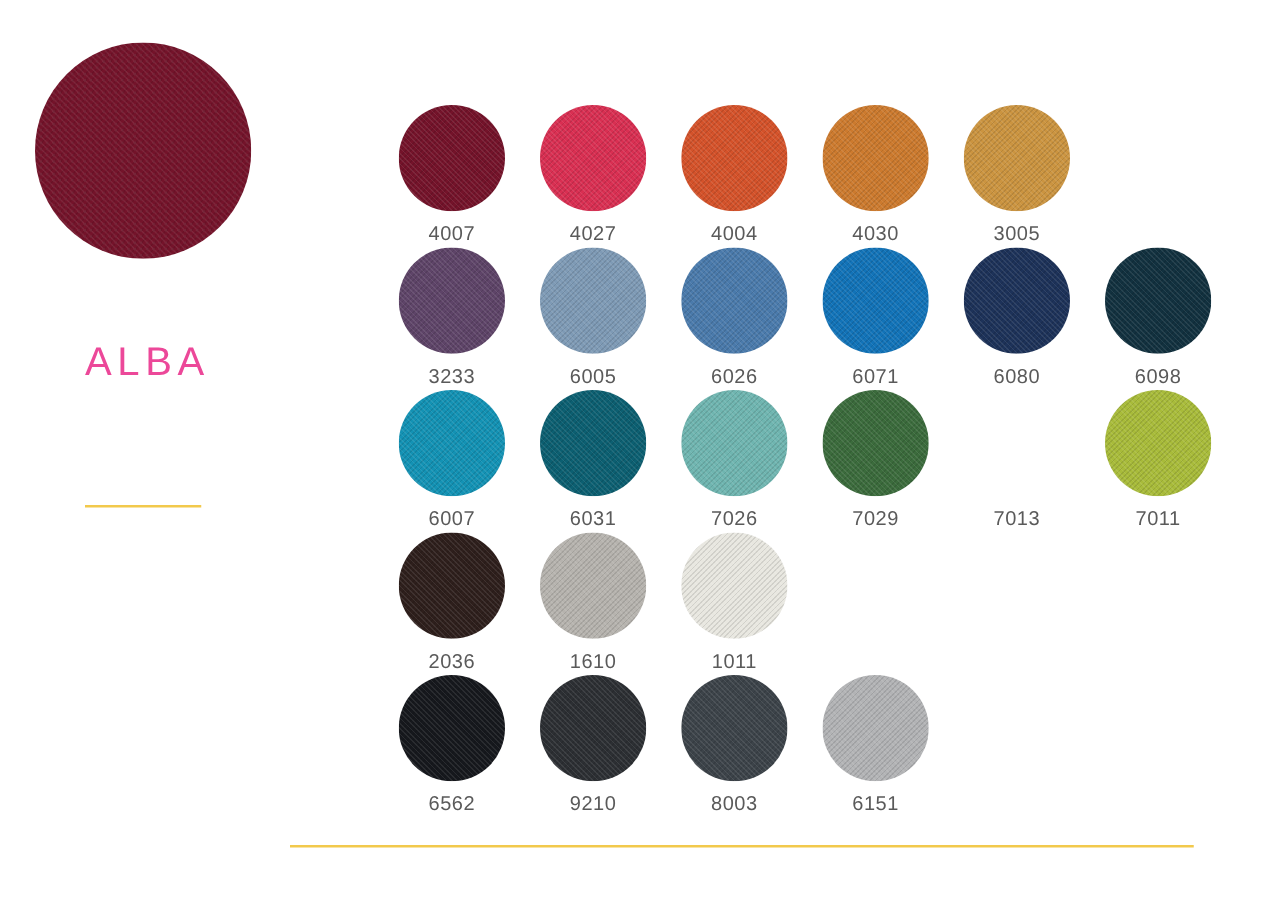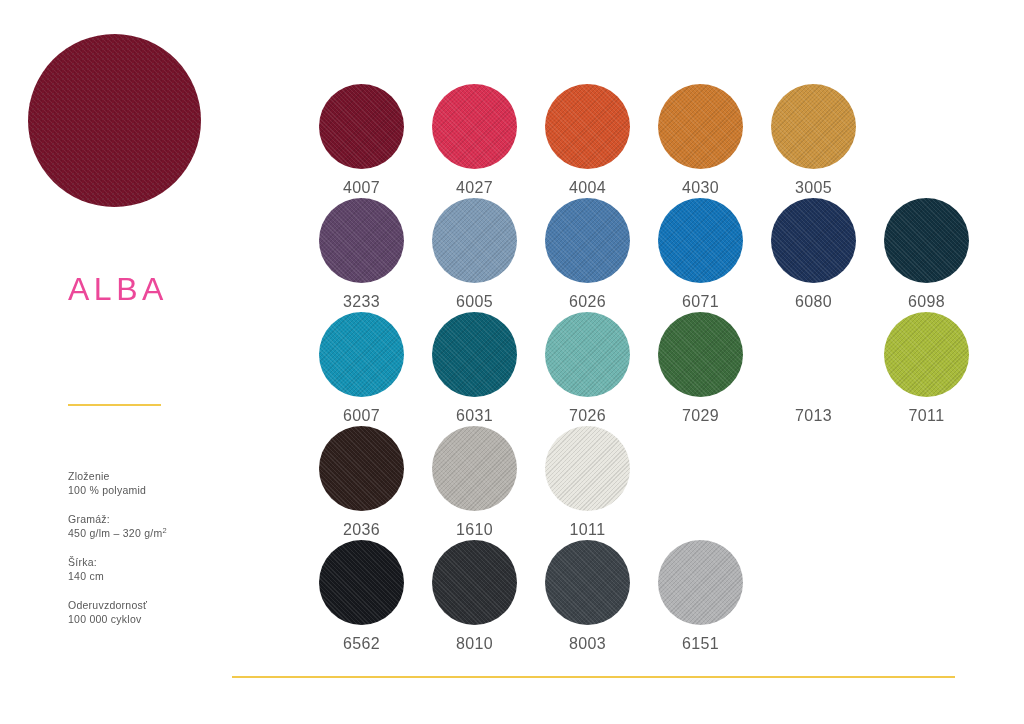--- a/index.html
+++ b/index.html
@@ -130,39 +130,20 @@
 <body>
 
 <div id="left-panel">
 
   <div id="hero-swatch" class="weave" style="background-image: repeating-linear-gradient(45deg, rgba(255, 255, 255, 0.086) 0px, rgba(255, 255, 255, 0.086) 1px, rgba(0, 0, 0, 0) 1px, rgba(0, 0, 0, 0) 3px), repeating-linear-gradient(-45deg, rgba(0, 0, 0, 0.1) 0px, rgba(0, 0, 0, 0.1) 1px, rgba(0, 0, 0, 0) 1px, rgba(0, 0, 0, 0) 3px), linear-gradient(rgb(116, 19, 42), rgb(116, 19, 42));"></div>
 
   <div id="brand-title">ALBA</div>
 
   <div id="left-rule"></div>
 
-  <div id="spec-list">
-
-  <div class="spec-block">
-        <div class="spec-label">Zloženie</div>
-        <div class="spec-value">100 % polyamid</div>
-      </div>
-      <div class="spec-block">
-        <div class="spec-label">Gramáž:</div>
-        <div class="spec-value">450 g/lm – 320 g/m<sup>2</sup></div>
-      </div>
-      <div class="spec-block">
-        <div class="spec-label">Šírka:</div>
-        <div class="spec-value">140 cm</div>
-      </div>
-      <div class="spec-block">
-        <div class="spec-label">Oderuvzdornosť</div>
-        <div class="spec-value">100 000 cyklov</div>
-      </div>
-    </div>
 </div>
 
 <div id="swatch-grid">
 
 <div class="swatch-row">
       <div class="swatch-cell">
         <div class="swatch-disc" style="background-image: repeating-linear-gradient(45deg, rgba(255, 255, 255, 0.086) 0px, rgba(255, 255, 255, 0.086) 1px, rgba(0, 0, 0, 0) 1px, rgba(0, 0, 0, 0) 3px), repeating-linear-gradient(-45deg, rgba(0, 0, 0, 0.1) 0px, rgba(0, 0, 0, 0.1) 1px, rgba(0, 0, 0, 0) 1px, rgba(0, 0, 0, 0) 3px), linear-gradient(rgb(116, 19, 42), rgb(116, 19, 42));"></div>
         <div class="swatch-code">4007</div>
       </div>
       <div class="swatch-cell">
@@ -248,21 +229,21 @@
         <div class="swatch-code">1011</div>
       </div>
     </div>
     <div class="swatch-row">
       <div class="swatch-cell">
         <div class="swatch-disc" style="background-image: repeating-linear-gradient(45deg, rgba(255, 255, 255, 0.086) 0px, rgba(255, 255, 255, 0.086) 1px, rgba(0, 0, 0, 0) 1px, rgba(0, 0, 0, 0) 3px), repeating-linear-gradient(-45deg, rgba(0, 0, 0, 0.1) 0px, rgba(0, 0, 0, 0.1) 1px, rgba(0, 0, 0, 0) 1px, rgba(0, 0, 0, 0) 3px), linear-gradient(rgb(22, 24, 29), rgb(22, 24, 29));"></div>
         <div class="swatch-code">6562</div>
       </div>
       <div class="swatch-cell">
         <div class="swatch-disc" style="background-image: repeating-linear-gradient(45deg, rgba(255, 255, 255, 0.086) 0px, rgba(255, 255, 255, 0.086) 1px, rgba(0, 0, 0, 0) 1px, rgba(0, 0, 0, 0) 3px), repeating-linear-gradient(-45deg, rgba(0, 0, 0, 0.1) 0px, rgba(0, 0, 0, 0.1) 1px, rgba(0, 0, 0, 0) 1px, rgba(0, 0, 0, 0) 3px), linear-gradient(rgb(44, 47, 51), rgb(44, 47, 51));"></div>
-        <div class="swatch-code">8010</div>
+        <div class="swatch-code">9210</div>
       </div>
       <div class="swatch-cell">
         <div class="swatch-disc" style="background-image: repeating-linear-gradient(45deg, rgba(255, 255, 255, 0.086) 0px, rgba(255, 255, 255, 0.086) 1px, rgba(0, 0, 0, 0) 1px, rgba(0, 0, 0, 0) 3px), repeating-linear-gradient(-45deg, rgba(0, 0, 0, 0.1) 0px, rgba(0, 0, 0, 0.1) 1px, rgba(0, 0, 0, 0) 1px, rgba(0, 0, 0, 0) 3px), linear-gradient(rgb(60, 67, 73), rgb(60, 67, 73));"></div>
         <div class="swatch-code">8003</div>
       </div>
       <div class="swatch-cell">
         <div class="swatch-disc" style="background-image: repeating-linear-gradient(45deg, rgba(255, 255, 255, 0.086) 0px, rgba(255, 255, 255, 0.086) 1px, rgba(0, 0, 0, 0) 1px, rgba(0, 0, 0, 0) 3px), repeating-linear-gradient(-45deg, rgba(0, 0, 0, 0.1) 0px, rgba(0, 0, 0, 0.1) 1px, rgba(0, 0, 0, 0) 1px, rgba(0, 0, 0, 0) 3px), linear-gradient(rgb(178, 179, 181), rgb(178, 179, 181));"></div>
         <div class="swatch-code">6151</div>
       </div>
     </div>

